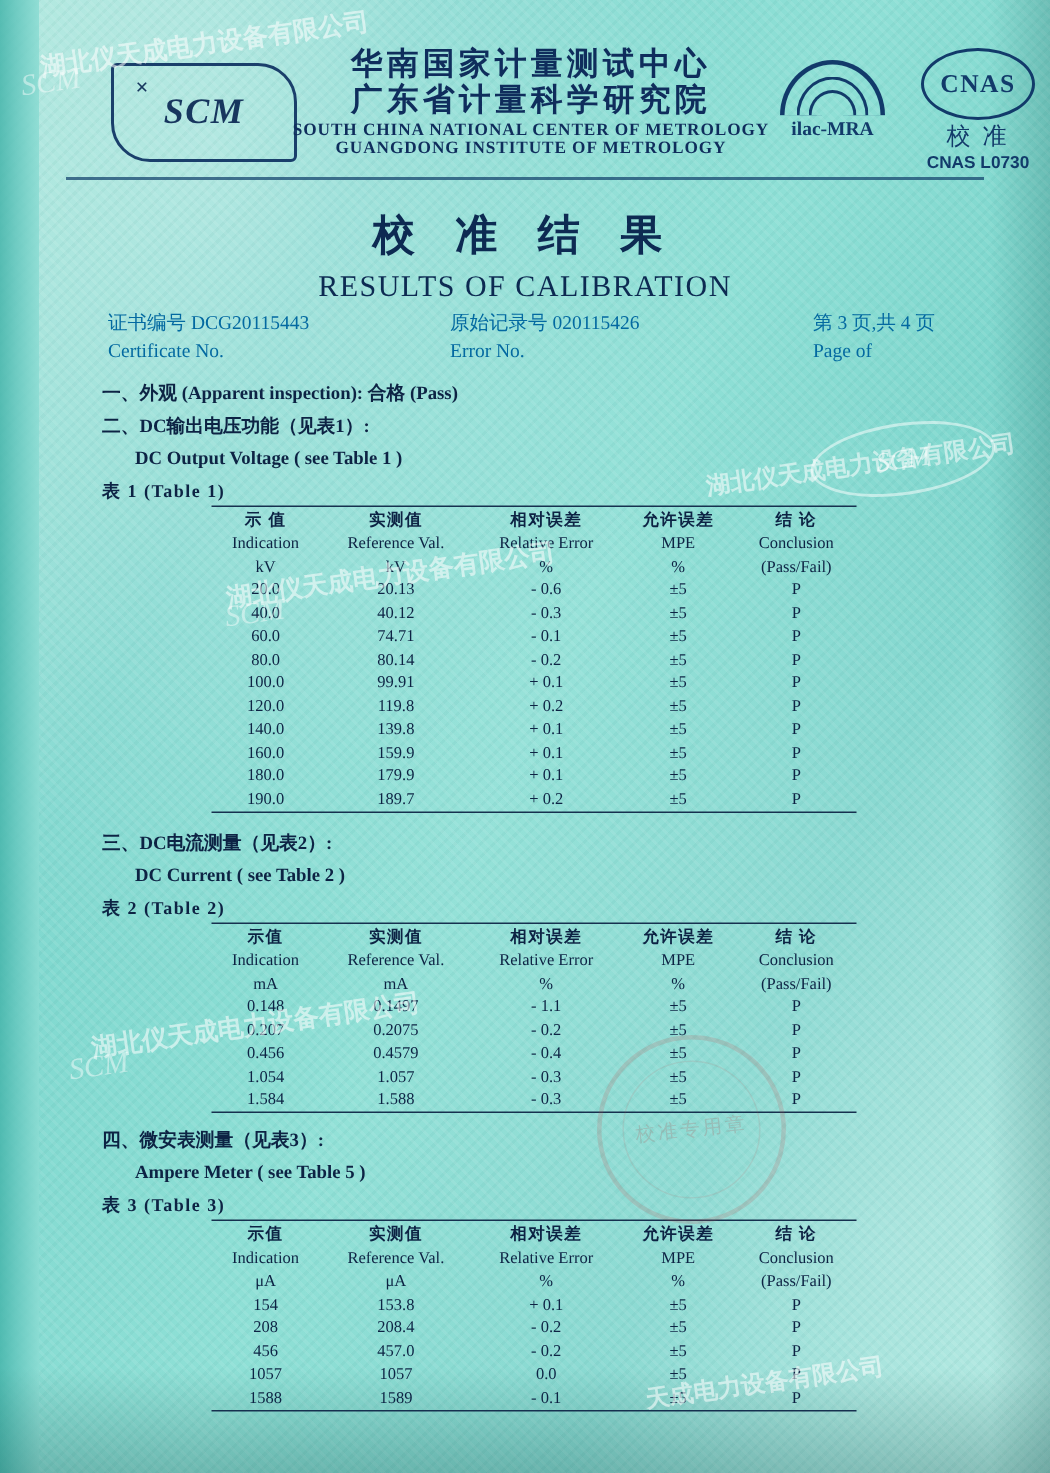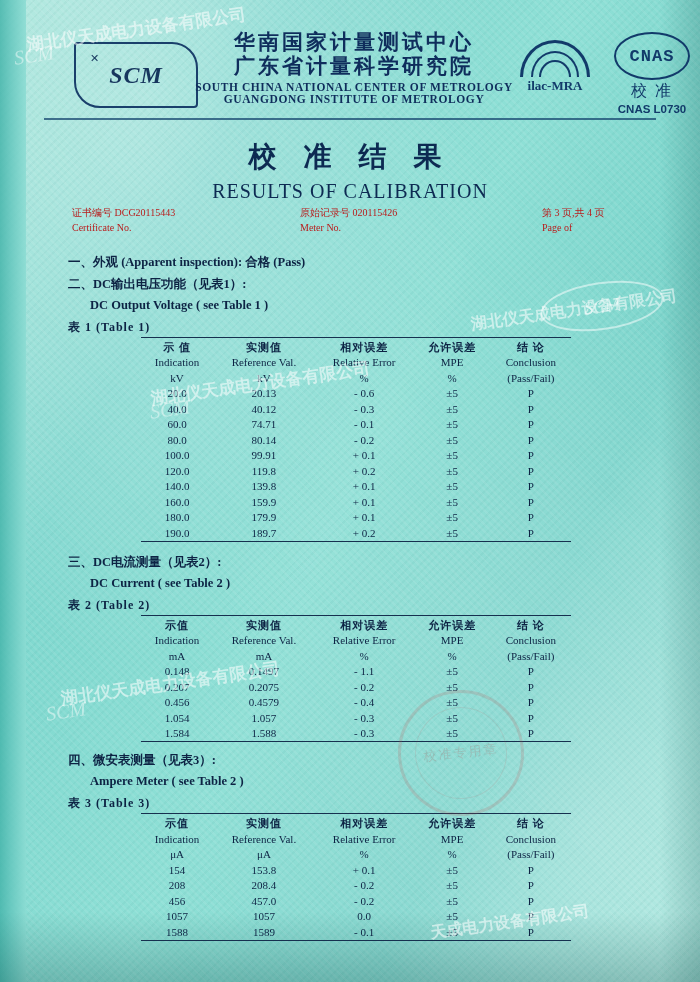--- a/index.html
+++ b/index.html
@@ -70,34 +70,34 @@
   .ilac .arcs:after{left:16px;bottom:0;width:28px;height:15px;}
   .ilac .lbl{font-size:13px;font-weight:bold;color:#123a6a;letter-spacing:0px;margin-top:1px;}
 
   .cnas{
     position:absolute;left:560px;top:2px;width:96px;text-align:center;
   }
   .cnas .ring{
     width:72px;height:44px;margin:0 auto;border:2px solid #123a6a;border-radius:50%;
     display:flex;align-items:center;justify-content:center;
     font-size:17px;font-weight:bold;color:#123a6a;letter-spacing:1px;
-    font-family:Liberation Mono, monospace;
+    font-family:Liberation Serif, serif;
   }
   .cnas .cn{font-size:16px;color:#123a6a;margin-top:1px;letter-spacing:2px;}
   .cnas .code{font-size:11.5px;font-weight:bold;color:#123a6a;font-family:"Liberation Sans",sans-serif;margin-top:1px;}
 
   .hdr-rule{position:absolute;left:44px;top:118px;width:612px;height:2px;background:#17456f;opacity:.75;}
 
   
   .doc-title{position:absolute;left:0;top:138px;width:700px;text-align:center;color:#0d2a52;}
   .doc-title .cn{font-size:28px;font-weight:bold;letter-spacing:10px;}
   .doc-title .en{font-size:20px;letter-spacing:1px;margin-top:4px;}
 
   
-  .meta{position:absolute;left:72px;top:206px;width:570px;height:36px;font-size:10px;color:#b91c1c;}
+  .meta{position:absolute;left:72px;top:206px;width:570px;height:36px;font-size:13px;color:#0369a1;}
   .meta .cell{position:absolute;line-height:1.45;}
   .m1{left:0;top:0;}
   .m2{left:228px;top:0;}
   .m3{left:470px;top:0;}
 
   
   .body{position:absolute;left:68px;top:252px;width:576px;color:#0d2344;}
   .sec{font-size:12.5px;line-height:1.6;margin:0 0 2px 0;font-weight:bold;}
   .subsec{font-size:12.5px;font-weight:bold;margin-left:22px;line-height:1.5;}
   .tbl-cap{text-align:left;font-size:12px;font-weight:bold;margin:4px 0 1px 0;letter-spacing:1px;}
@@ -180,21 +180,21 @@
     <div class="en">RESULTS OF CALIBRATION</div>
   </div>
 
   <div class="meta">
     <div class="cell m1">
       <div>证书编号 DCG20115443</div>
       <div>Certificate No.</div>
     </div>
     <div class="cell m2">
       <div>原始记录号 020115426</div>
-      <div>Meter No.</div>
+      <div>Error No.</div>
     </div>
     <div class="cell m3">
       <div>第 3 页,共 4 页</div>
       <div>Page    of</div>
     </div>
   </div>
 
   <div class="body">
 
     <div class="sec">一、外观 (Apparent inspection):    合格 (Pass)</div>
@@ -368,21 +368,21 @@
           <td>- 0.3</td>
           <td>±5</td>
           <td>P</td>
         </tr>
       </tbody>
     </table>
     <div class="rule-bot"></div>
 
     <div class="spacer8"></div>
     <div class="sec">四、微安表测量（见表3）:</div>
-    <div class="subsec">Ampere Meter ( see Table 2 )</div>
+    <div class="subsec">Ampere Meter ( see Table 5 )</div>
     <div class="tbl-cap">表 3 (Table 3)</div>
 
     <div class="rule-top"></div>
     <table class="data">
       <thead>
         <tr>
           <th class="h1">示值</th>
           <th class="h1">实测值</th>
           <th class="h1">相对误差</th>
           <th class="h1">允许误差</th>

